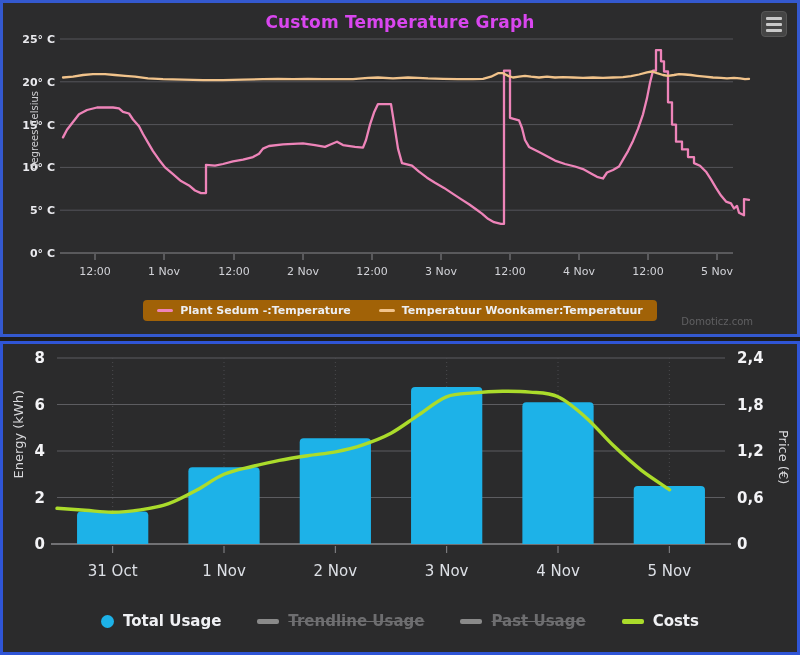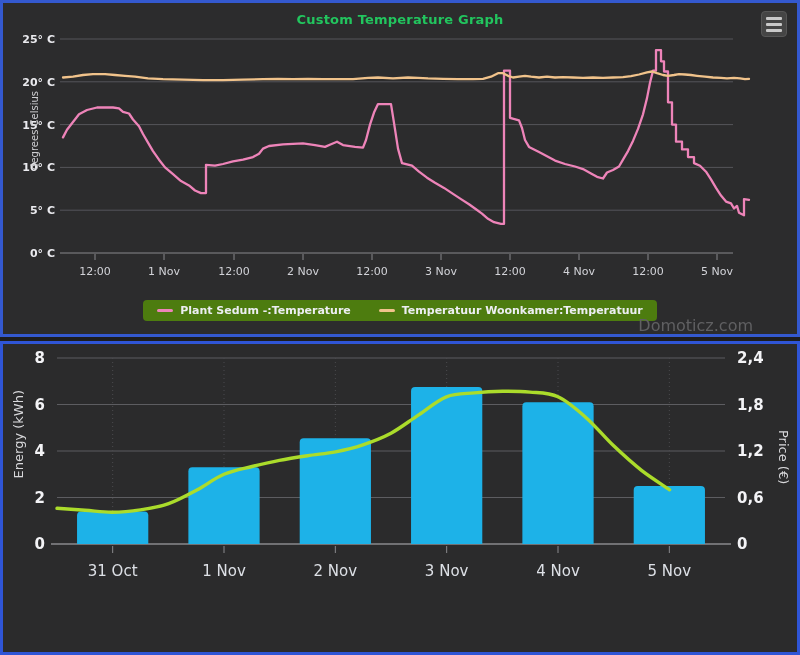--- a/index.html
+++ b/index.html
@@ -1,38 +1,38 @@
 <!DOCTYPE html>
 <html><head>
 <meta charset="utf-8">
 <style>
   html,body{margin:0;padding:0;background:#191919;}
   .stage{position:relative;width:800px;height:655px;background:#1d1d1d;font-family:"DejaVu Sans",sans-serif;overflow:hidden;}
   .panel{position:absolute;left:0;width:800px;background:#2c2c2d;border:3px solid #3459cf;box-sizing:border-box;}
   .panel.top{top:0;height:337px;}
   .panel.bottom{top:341px;height:314px;background:#2b2b2c;border-color:#2f55d6;}
-  .chart-title{position:absolute;top:9px;left:0;right:0;text-align:center;font-size:13px;font-weight:bold;color:#22c55e;letter-spacing:.2px;}
+  .chart-title{position:absolute;top:9px;left:0;right:0;text-align:center;font-size:17px;font-weight:bold;color:#d946ef;letter-spacing:.2px;}
   .menu-btn{position:absolute;top:8px;right:10px;width:26px;height:26px;background:#454545;border:1px solid #565656;border-radius:4px;display:flex;flex-direction:column;justify-content:center;align-items:center;gap:3px;cursor:pointer;padding:0;}
   .menu-btn .bar{width:16px;height:3px;background:#c9c9c9;border-radius:1px;}
   svg{position:absolute;left:0;}
   #temp-svg{top:0;width:794px;height:284px;}
   #energy-svg{top:6px;width:794px;height:246px;}
   .t-ylab{font-family:"DejaVu Sans",sans-serif;font-size:11px;font-weight:bold;fill:#ebebef;}
   .t-xlab{font-family:"DejaVu Sans",sans-serif;font-size:11px;fill:#d2d3d8;}
   .e-num{font-family:"DejaVu Sans",sans-serif;font-size:15px;font-weight:bold;fill:#f3f3f6;}
   .e-day{font-family:"DejaVu Sans",sans-serif;font-size:15px;fill:#dde0e6;}
   .axis-title-v{position:absolute;writing-mode:vertical-rl;transform:rotate(180deg);font-size:10px;color:#cfcfd2;}
   .axis-title-v.energy{font-size:13px;color:#d8d8db;}
   .axis-title-down{position:absolute;writing-mode:vertical-rl;font-size:13px;color:#d8d8db;}
   #temp-legend{position:absolute;top:297px;left:0;right:0;display:flex;justify-content:center;}
-  .lg-box{background:#4d7c0f;border-radius:4px;padding:4px 14px;display:flex;gap:28px;align-items:center;}
+  .lg-box{background:#a16207;border-radius:4px;padding:4px 14px;display:flex;gap:28px;align-items:center;}
   .lg-item{display:inline-flex;align-items:center;gap:7px;cursor:pointer;}
   .lg-dash{width:16px;height:3px;border-radius:2px;}
   .lg-label{font-size:11px;font-weight:bold;color:#eceef2;}
-  .watermark{position:absolute;top:313px;right:44px;font-size:16px;color:#606062;}
+  .watermark{position:absolute;top:313px;right:44px;font-size:10px;color:#606062;}
   #energy-legend{position:absolute;bottom:22px;left:0;right:0;display:flex;justify-content:center;gap:36px;align-items:center;}
   .eg-item{display:inline-flex;align-items:center;gap:9px;cursor:pointer;}
   .eg-label{font-size:15px;font-weight:bold;color:#f0f1f4;}
   .eg-circle{width:13px;height:13px;border-radius:50%;}
   .eg-dash{width:22px;height:5px;border-radius:2px;}
   .eg-item.disabled .eg-label{color:#6e6e70;text-decoration:line-through;}
 </style>
 </head>
 <body>
 
@@ -135,15 +135,33 @@
         <path d="M74.03999999999999,194 L74.03999999999999,165.45 Q74.03999999999999,161.45 78.03999999999999,161.45 L141.29333333333332,161.45 Q145.29333333333332,161.45 145.29333333333332,165.45 L145.29333333333332,194 Z" fill="#1db2e8"></path>
         <path d="M185.37333333333333,194 L185.37333333333333,121.275 Q185.37333333333333,117.275 189.37333333333333,117.275 L252.62666666666667,117.275 Q256.62666666666667,117.275 256.62666666666667,121.275 L256.62666666666667,194 Z" fill="#1db2e8"></path>
         <path d="M296.70666666666665,194 L296.70666666666665,92.2125 Q296.70666666666665,88.2125 300.70666666666665,88.2125 L363.96,88.2125 Q367.96,88.2125 367.96,92.2125 L367.96,194 Z" fill="#1db2e8"></path>
         <path d="M408.03999999999996,194 L408.03999999999996,41.0625 Q408.03999999999996,37.0625 412.03999999999996,37.0625 L475.2933333333333,37.0625 Q479.2933333333333,37.0625 479.2933333333333,41.0625 L479.2933333333333,194 Z" fill="#1db2e8"></path>
         <path d="M519.3733333333333,194 L519.3733333333333,56.17500000000001 Q519.3733333333333,52.17500000000001 523.3733333333333,52.17500000000001 L586.6266666666667,52.17500000000001 Q590.6266666666667,52.17500000000001 590.6266666666667,56.17500000000001 L590.6266666666667,194 Z" fill="#1db2e8"></path>
         <path d="M630.7066666666666,194 L630.7066666666666,139.875 Q630.7066666666666,135.875 634.7066666666666,135.875 L697.9599999999999,135.875 Q701.9599999999999,135.875 701.9599999999999,139.875 L701.9599999999999,194 Z" fill="#1db2e8"></path>
         <path d="M54.0,158.3C58.7,158.7 72.8,159.6 82.1,160.3C91.3,160.9 100.2,162.3 109.4,162.2C118.7,162.2 128.1,161.3 137.5,159.9C146.9,158.5 156.1,157.1 165.6,153.7C175.0,150.3 185.0,144.7 194.3,139.8C203.5,134.8 211.9,128.1 221.0,124.3C230.1,120.4 239.8,118.8 249.1,116.5C258.3,114.2 267.2,112.1 276.4,110.3C285.7,108.5 295.1,107.1 304.5,105.7C313.9,104.2 323.3,103.6 332.6,101.8C341.8,100.0 350.7,97.9 359.9,94.8C369.2,91.7 378.6,88.2 388.0,83.2C397.4,78.1 406.8,70.6 416.1,64.6C425.3,58.5 434.2,50.4 443.4,46.8C452.7,43.1 462.1,43.8 471.5,42.9C480.9,42.0 490.3,41.5 499.6,41.3C508.8,41.2 517.7,41.2 526.9,42.1C536.2,43.0 545.6,42.5 555.0,46.8C564.4,51.0 573.8,59.5 583.1,67.7C592.3,75.8 601.2,86.8 610.4,95.6C619.7,104.4 629.1,113.0 638.5,120.4C647.9,127.7 661.9,136.5 666.6,139.8" fill="none" stroke="#abdc2b" stroke-width="3.4" stroke-linecap="round"></path>
       </svg>
     <div class="axis-title-v energy" style="left:8px;top:46px;">Energy (kWh)</div>
     <div class="axis-title-down" style="right:6px;top:86px;">Price (€)</div>
+    <div id="energy-legend">
+        <span class="eg-item">
+          <span class="eg-circle" style="background: rgb(29, 178, 232);"></span>
+          <span class="eg-label">Total Usage</span>
+        </span>
+        <span class="eg-item disabled">
+          <span class="eg-dash" style="background: rgb(138, 138, 138);"></span>
+          <span class="eg-label">Trendline Usage</span>
+        </span>
+        <span class="eg-item disabled">
+          <span class="eg-dash" style="background: rgb(138, 138, 138);"></span>
+          <span class="eg-label">Past Usage</span>
+        </span>
+        <span class="eg-item">
+          <span class="eg-dash" style="background: rgb(171, 220, 43);"></span>
+          <span class="eg-label">Costs</span>
+        </span>
+      </div>
   </section>
 
 </div>
 
 </body></html>

